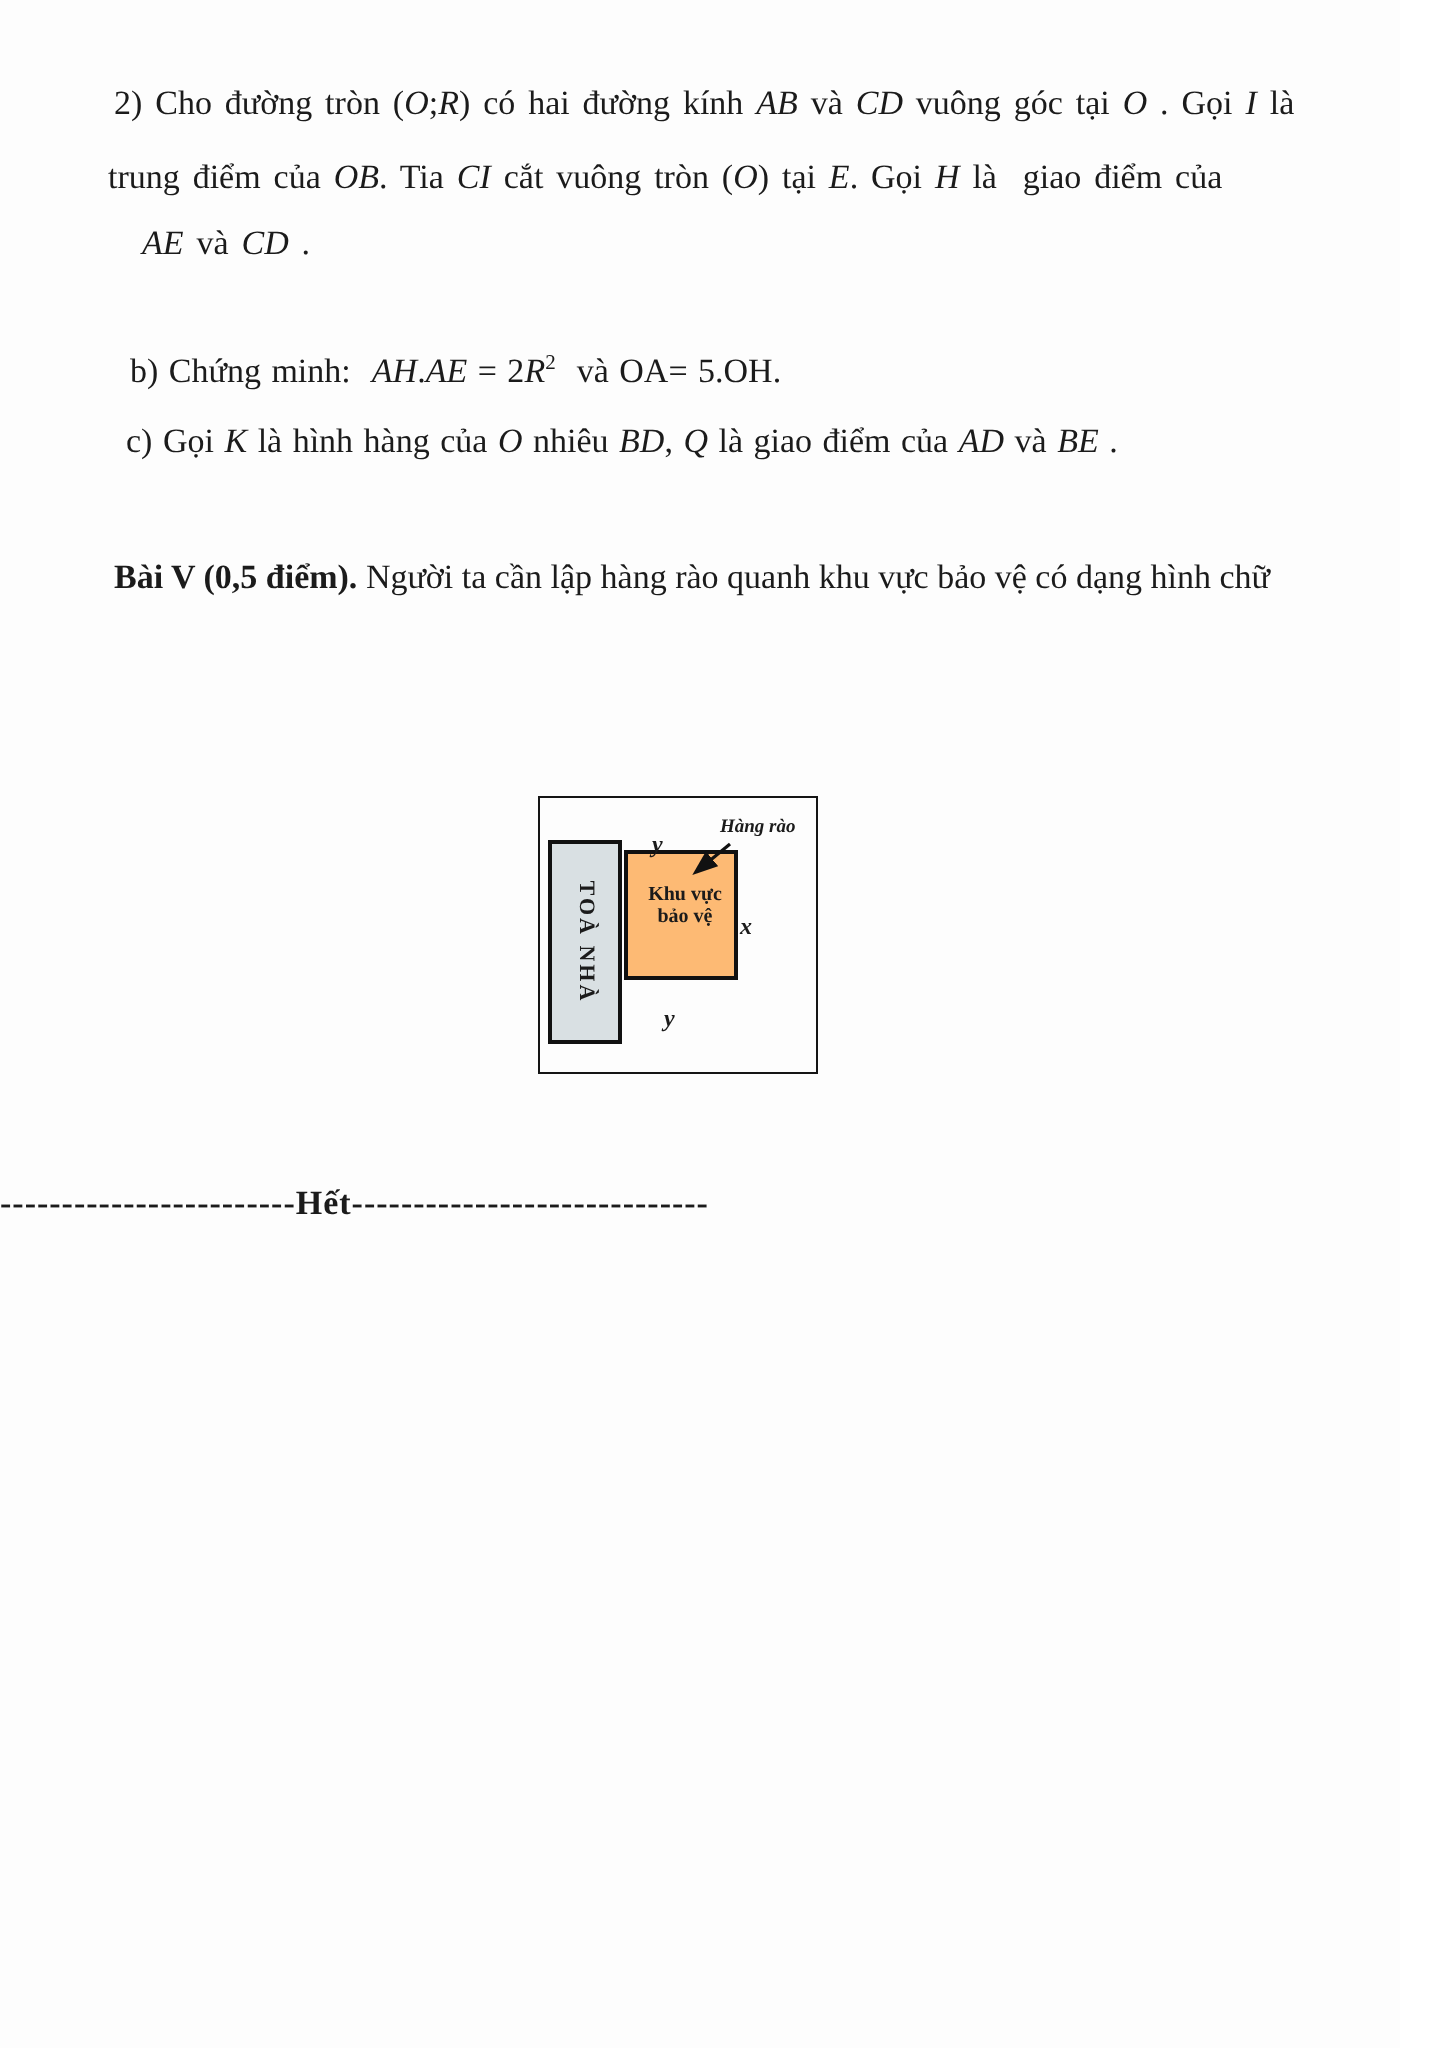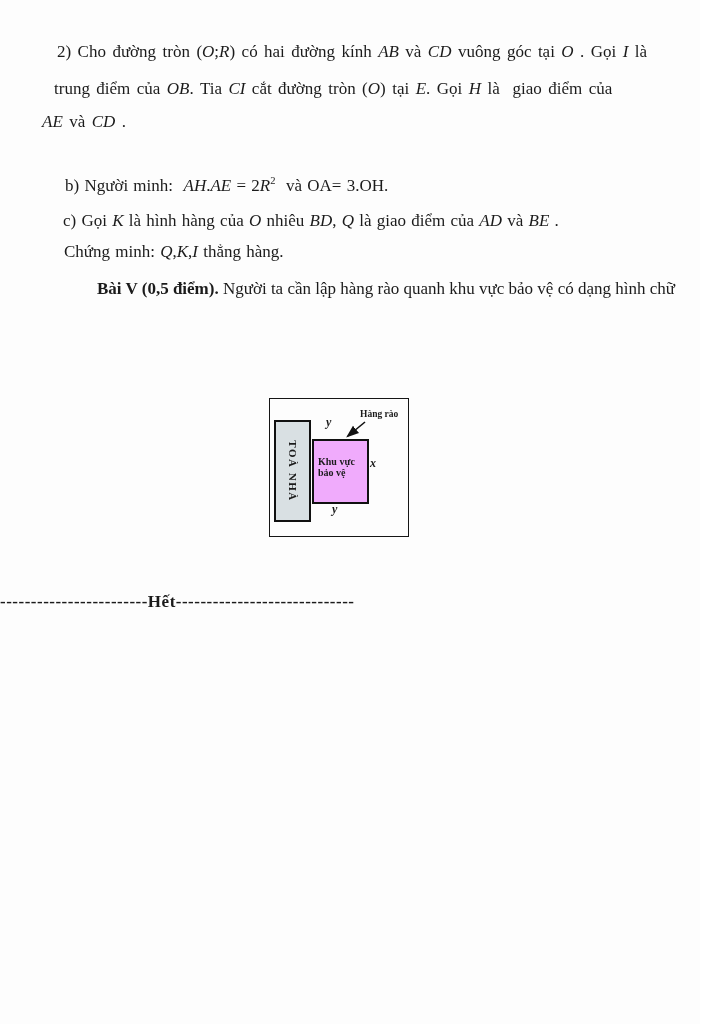--- a/index.html
+++ b/index.html
@@ -13,73 +13,73 @@
   }
   .line{
     position:absolute;
     white-space:pre;
     font-size:17px;
     line-height:21px;
   }
   .ws2{word-spacing:2.2px;}
   .ws1{word-spacing:1px;}
   .it{font-style:italic;}
-  .bd{font-weight:bold;margin-left:40px;}
+  .bd{font-weight:bold;}
   sup{font-size:0.62em;line-height:0;}
   
   .figure{position:absolute;left:255px;top:390px;width:180px;height:165px;}
   .figure *{box-sizing:border-box;}
   .outer-rect{
     position:absolute;left:14px;top:8px;width:140px;height:139px;
     border:1.5px solid #151515;background:transparent;
   }
   .building{
     position:absolute;left:19px;top:30px;width:37px;height:102px;
     border:2px solid #111;background:#d9e0e3;
   }
   .building-label{
     position:absolute;top:50%;left:50%;
     transform:translate(-50%,-50%) rotate(90deg);
     white-space:nowrap;
     font-weight:bold;font-size:11px;letter-spacing:1.5px;
   }
   .area{
-    position:absolute;left:57px;top:49px;width:57px;height:65px;
-    border:2px solid #111;background:#f0abfc;
+    position:absolute;left:57px;top:35px;width:57px;height:65px;
+    border:2px solid #111;background:#fdba74;
     padding:15px 0 0 4px;
+    text-align:center;
   }
   .area-label{font-size:10px;font-weight:bold;line-height:11px;white-space:nowrap;}
   .dim{position:absolute;font-weight:bold;font-style:italic;font-size:12px;line-height:12px;}
   .dim-top{left:71px;top:26px;}
   .dim-bottom{left:77px;top:113px;}
   .dim-right{left:115px;top:67px;}
   .fence-label{
     position:absolute;left:105px;top:19px;
-    font-weight:bold;font-size:9.5px;line-height:10px;white-space:nowrap;
+    font-weight:bold;font-size:9.5px;line-height:10px;white-space:nowrap;font-style:italic;
   }
   .arrow{position:absolute;left:84px;top:27px;}
   
   .end-line{
     position:absolute;left:0;top:592px;width:706px;
     text-align:left;font-weight:bold;font-size:17px;
     letter-spacing:0.5px;white-space:pre;
   }
 </style>
 </head>
 <body>
 
 <div class="page" style="background: rgb(253, 253, 253); color: rgb(27, 27, 27);">
 
   <div class="line ws2" style="left:57px;top:41px"><span>2) Cho đường tròn (</span><span class="it">O</span><span>;</span><span class="it">R</span><span>) có hai đường kính </span><span class="it">AB</span><span> và </span><span class="it">CD</span><span> vuông góc tại </span><span class="it">O</span><span> . Gọi </span><span class="it">I</span><span> là</span></div>
-  <div class="line ws2" style="left:54px;top:78px"><span>trung điểm của </span><span class="it">OB</span><span>. Tia </span><span class="it">CI</span><span> cắt đường tròn (</span><span class="it">O</span><span>) tại </span><span class="it">E</span><span>. Gọi </span><span class="it">H</span><span> là  giao điểm của</span></div>
-  <div class="line ws2" style="left:42px;top:111px"><span class="it">AE</span><span> và </span><span class="it">CD</span><span> .</span></div>
+  <div class="line ws2" style="left:54px;top:78px"><span>trung điểm của </span><span class="it">OB</span><span>. Tia </span><span class="it">CI</span><span> cắt vuông tròn (</span><span class="it">O</span><span>) tại </span><span class="it">E</span><span>. Gọi </span><span class="it">H</span><span> là  giao điểm của</span></div>
+  <div class="line ws2" style="left:71px;top:111px"><span class="it">AE</span><span> và </span><span class="it">CD</span><span> .</span></div>
 
-  <div class="line ws1" style="left:65px;top:175px"><span>b) Người minh:  </span><span class="it">AH</span><span>.</span><span class="it">AE</span><span> = 2</span><span class="it">R</span><sup>2</sup><span>  và OA= 3.OH.</span></div>
+  <div class="line ws1" style="left:65px;top:175px"><span>b) Chứng minh:  </span><span class="it">AH</span><span>.</span><span class="it">AE</span><span> = 2</span><span class="it">R</span><sup>2</sup><span>  và OA= 5.OH.</span></div>
   <div class="line ws1" style="left:63px;top:210px"><span>c) Gọi </span><span class="it">K</span><span> là hình hàng của </span><span class="it">O</span><span> nhiêu </span><span class="it">BD</span><span>, </span><span class="it">Q</span><span> là giao điểm của </span><span class="it">AD</span><span> và </span><span class="it">BE</span><span> .</span></div>
-  <div class="line ws1" style="left:64px;top:241px"><span>Chứng minh: </span><span class="it">Q</span><span>,</span><span class="it">K</span><span>,</span><span class="it">I</span><span> thẳng hàng.</span></div>
 
   <div class="line" style="left:57px;top:278px"><span class="bd">Bài V (0,5 điểm).</span><span> Người ta cần lập hàng rào quanh khu vực bảo vệ có dạng hình chữ</span></div>
 
   <div class="figure">
     <div class="outer-rect"></div>
 
     <div class="building" style="background: rgb(217, 224, 227);">
       <div class="building-label">TOÀ NHÀ</div>
     </div>
 

